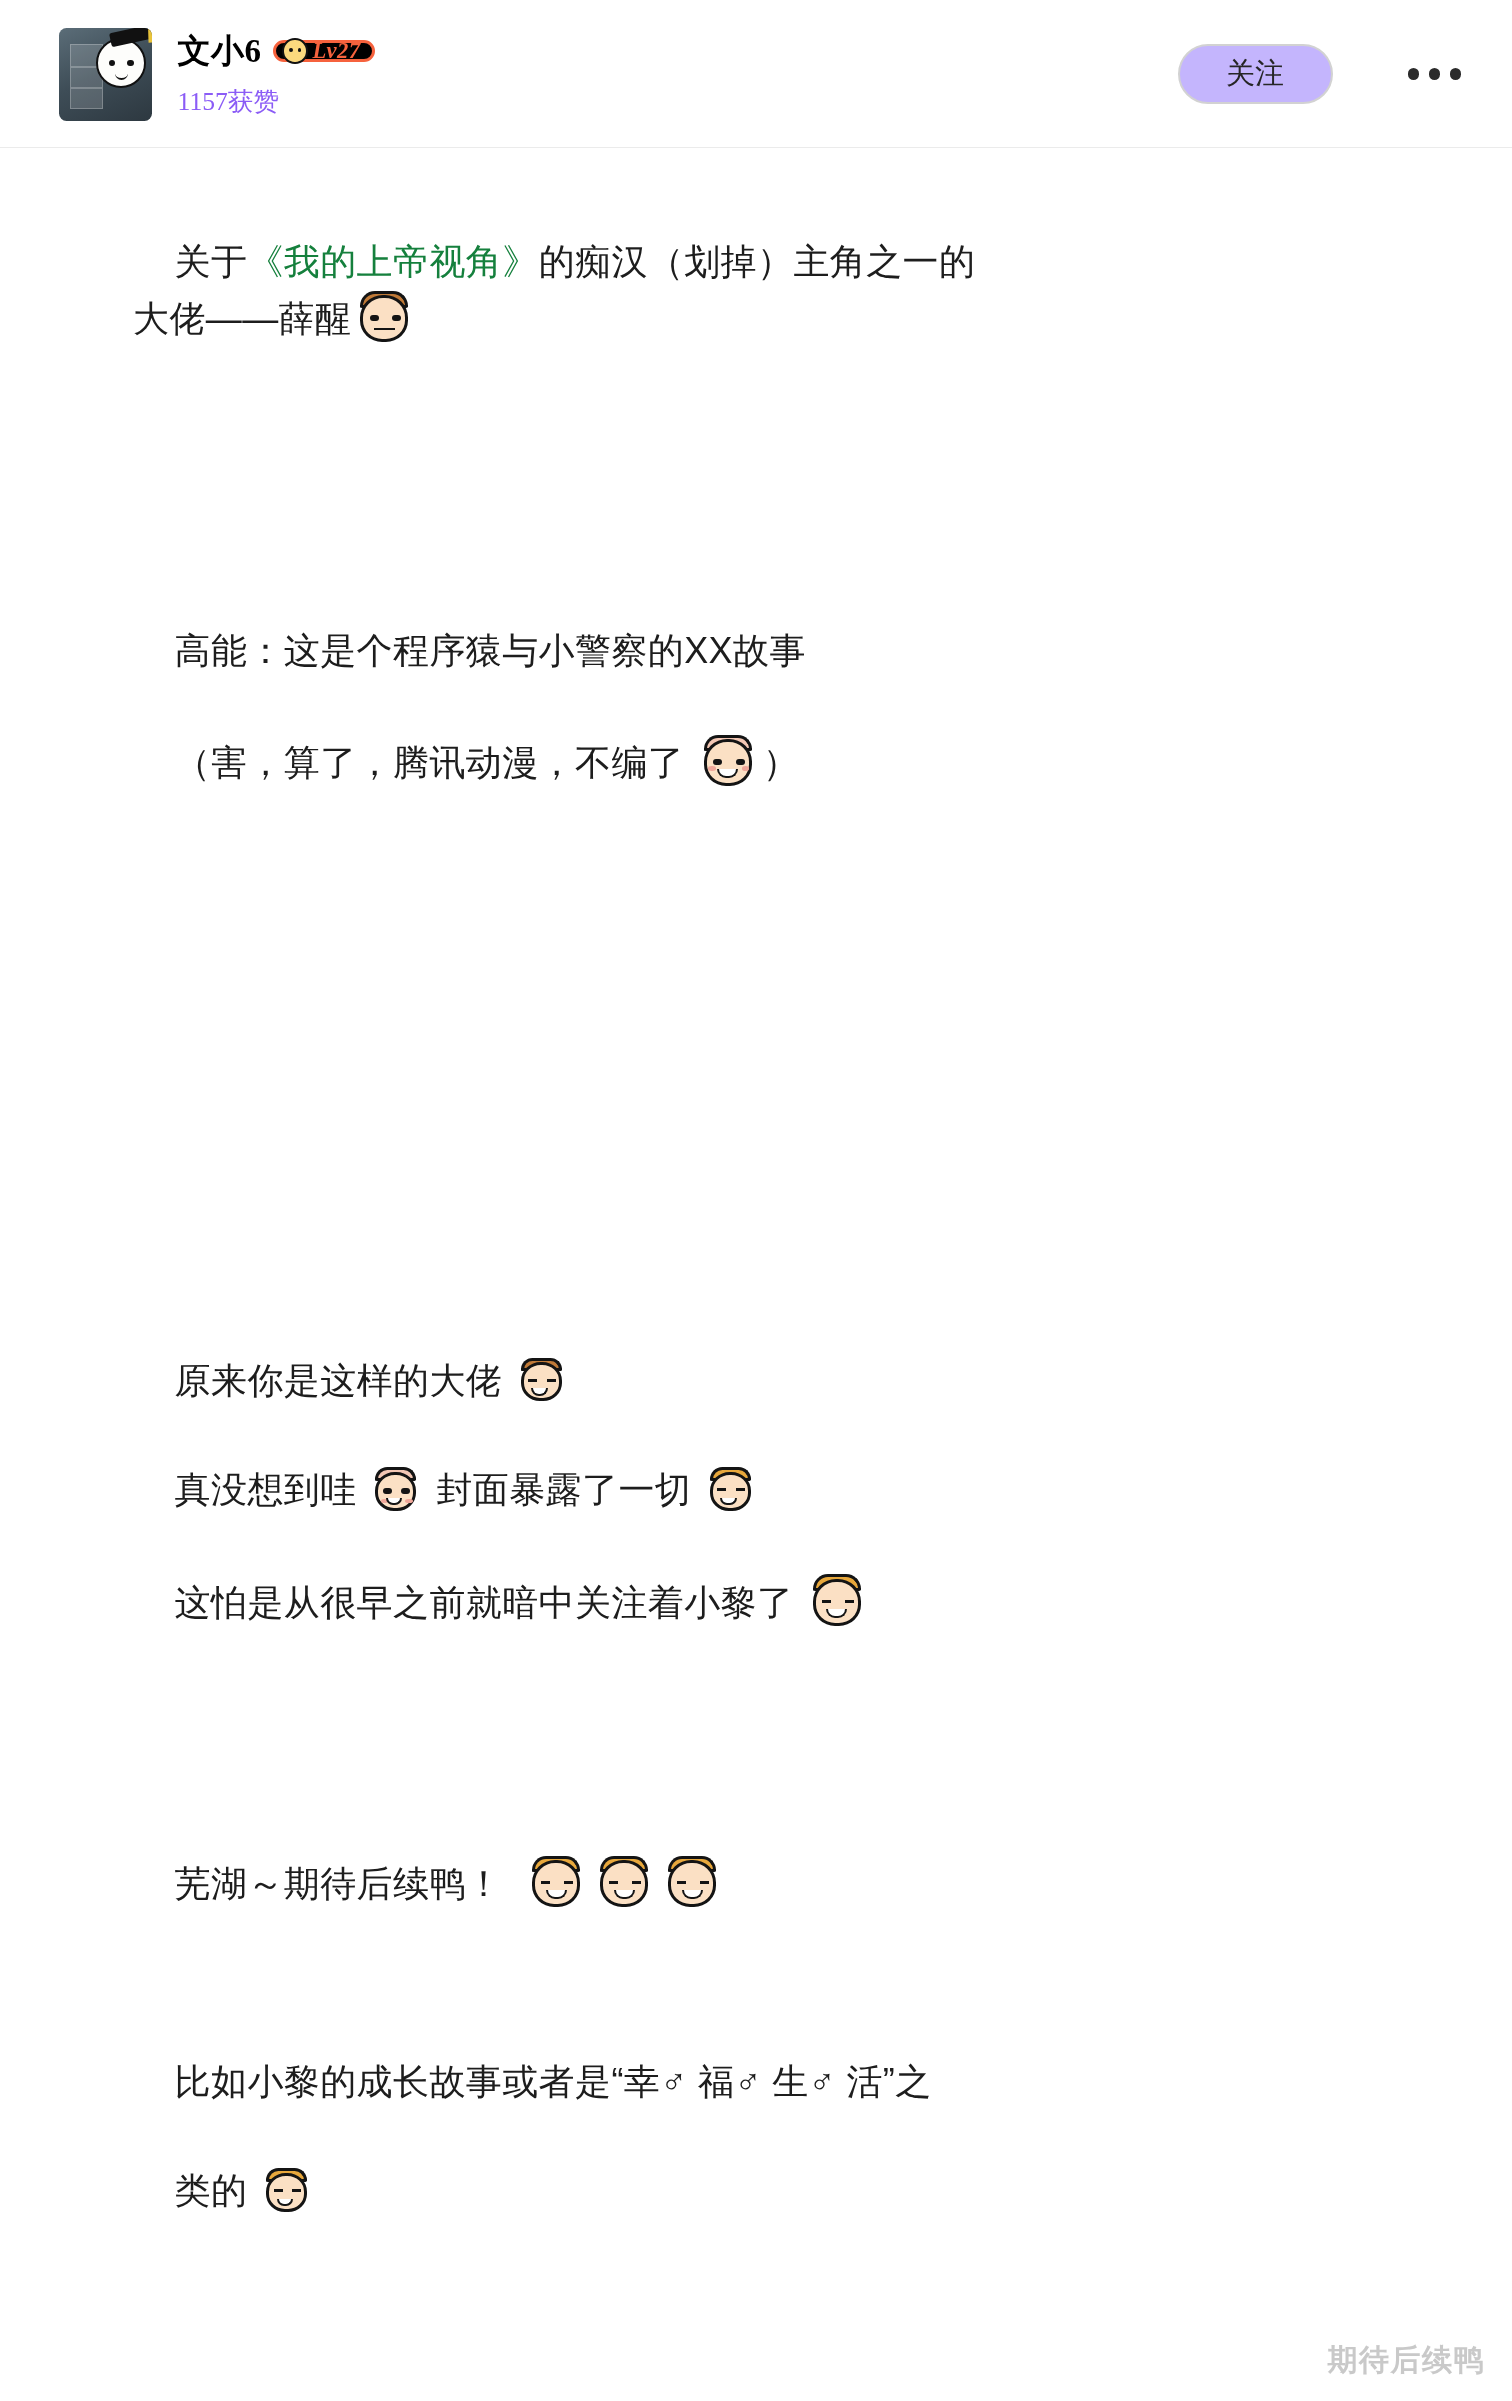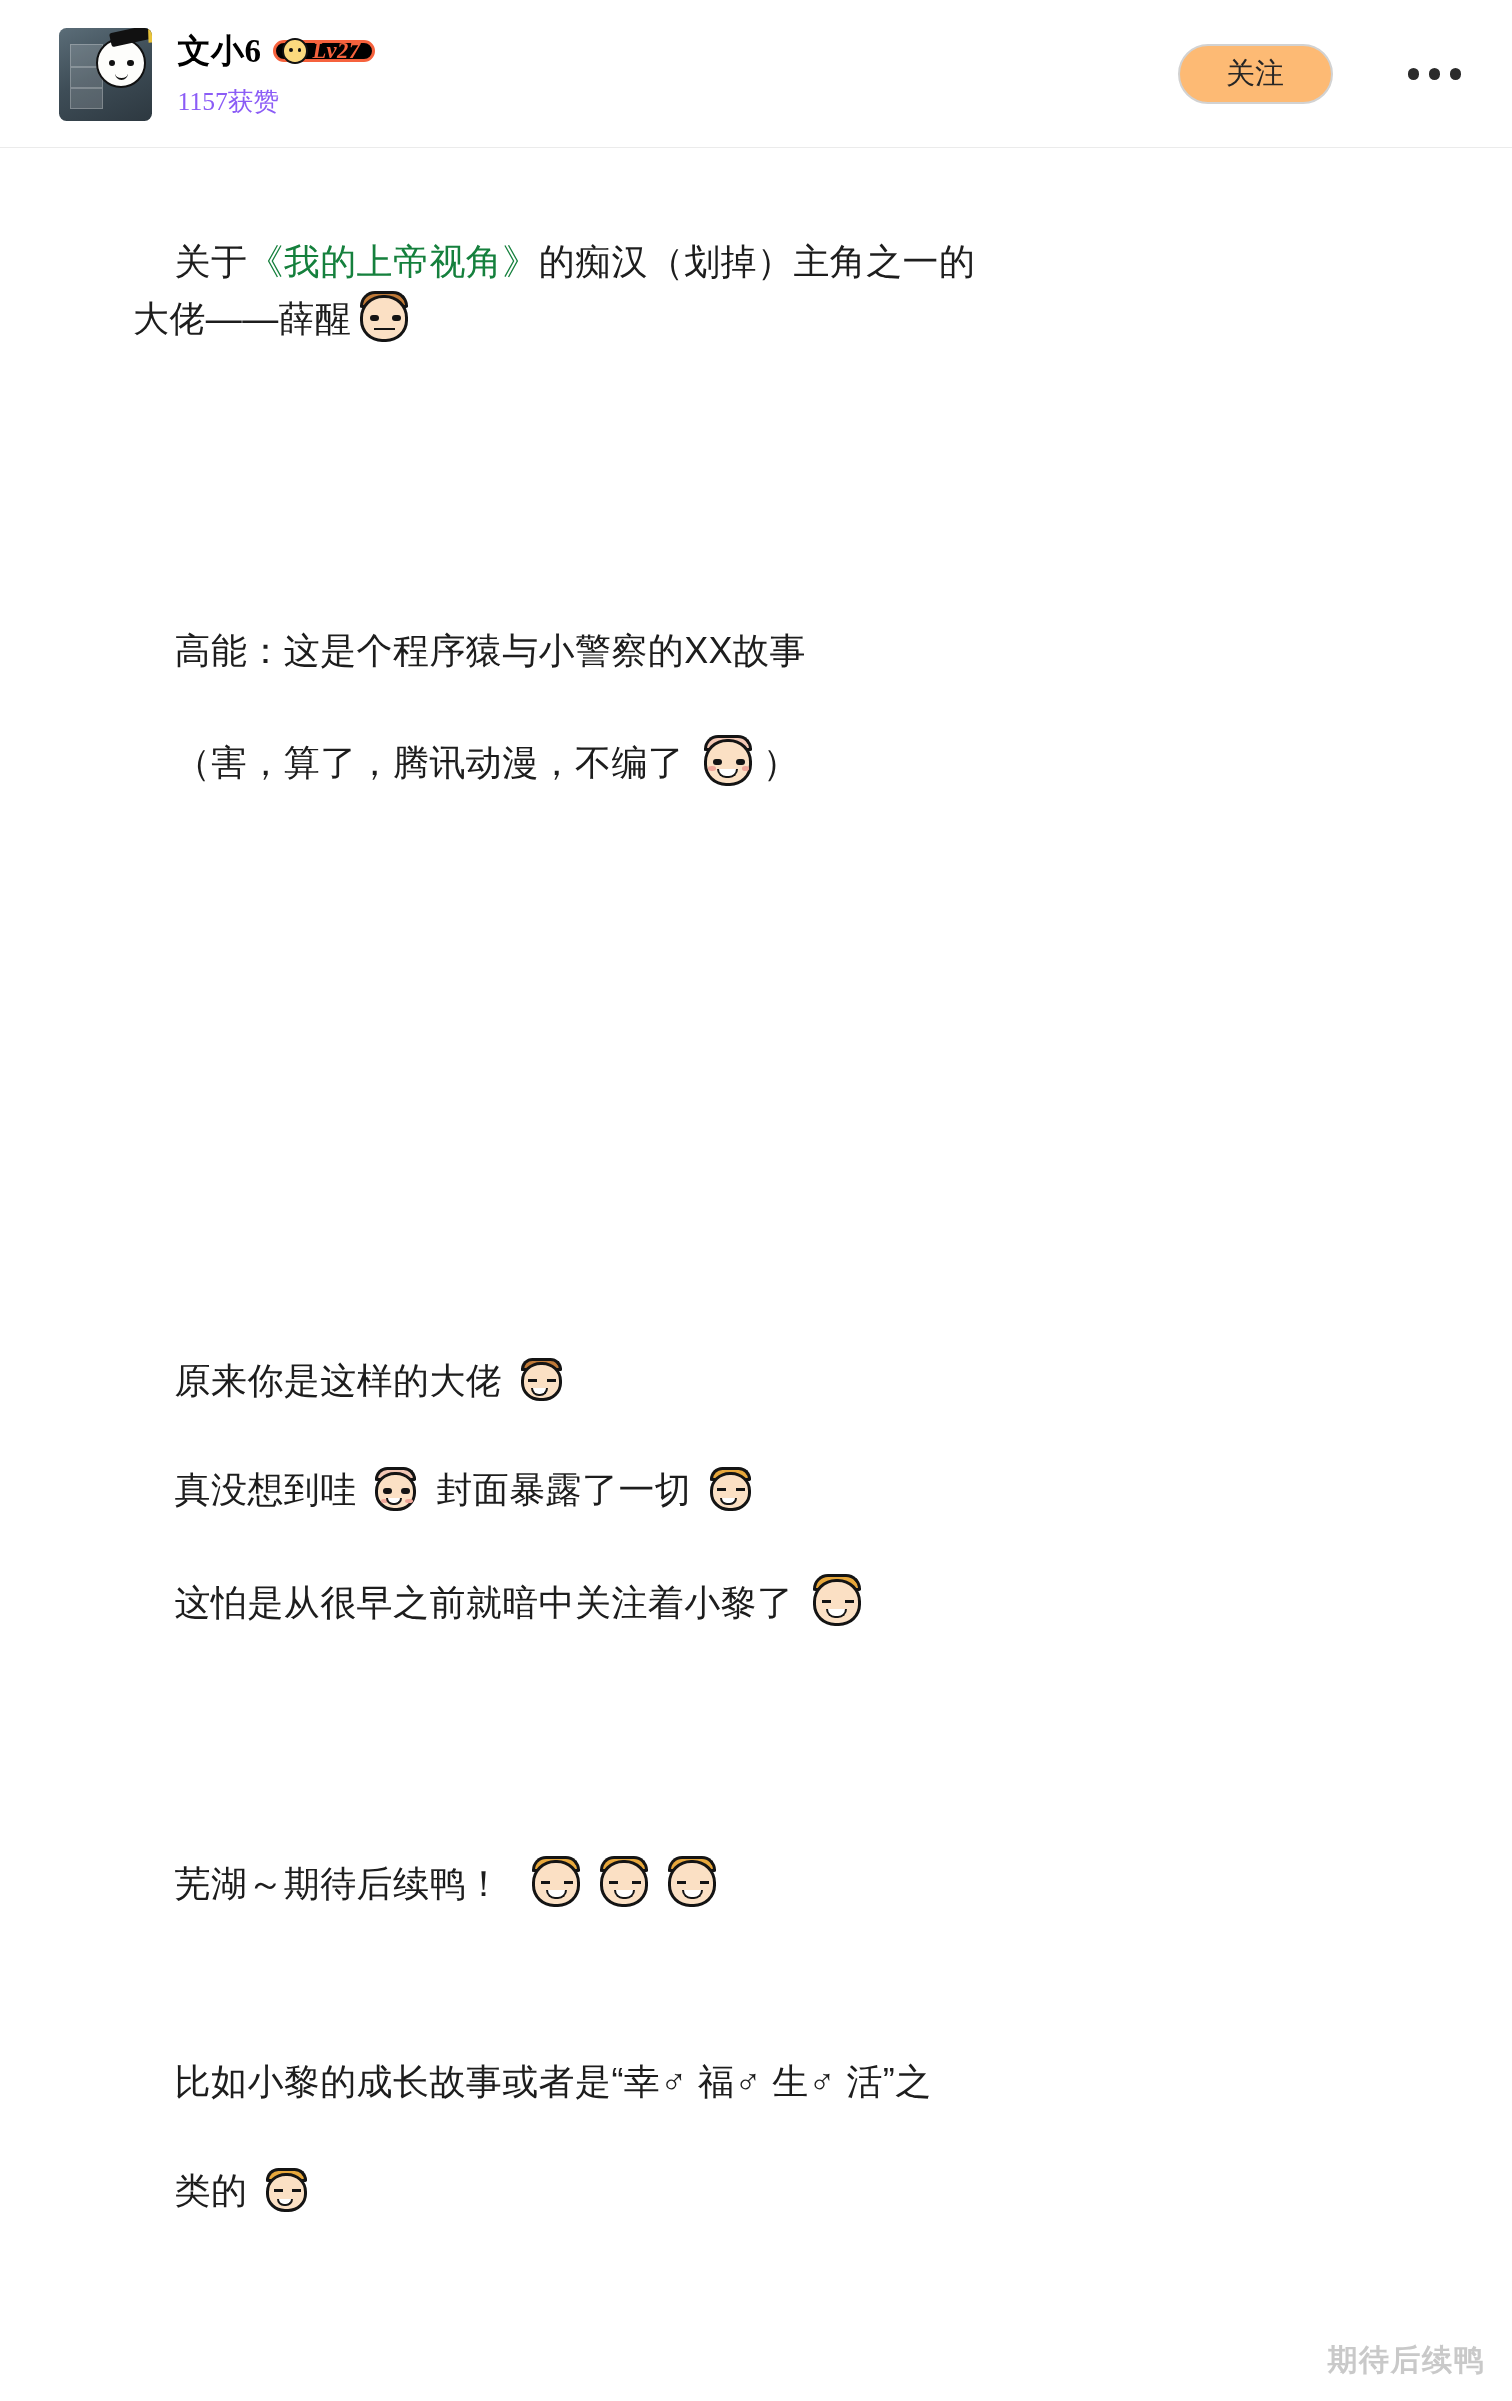--- a/index.html
+++ b/index.html
@@ -186,21 +186,21 @@
   .follow-btn {
     border: 2.3px solid #d2d2d2;
     border-radius: 30px;
     width: 155px;
     height: 60px;
     display: flex;
     align-items: center;
     justify-content: center;
     font-size: 29px;
     color: #262626;
-    background: #fdba74;
+    background: #c4b5fd;
     box-sizing: border-box;
     cursor: pointer;
   }
   .more-btn {
     display: flex;
     align-items: center;
     gap: 9.8px;
     padding: 10.5px 6px;
     cursor: pointer;
   }

